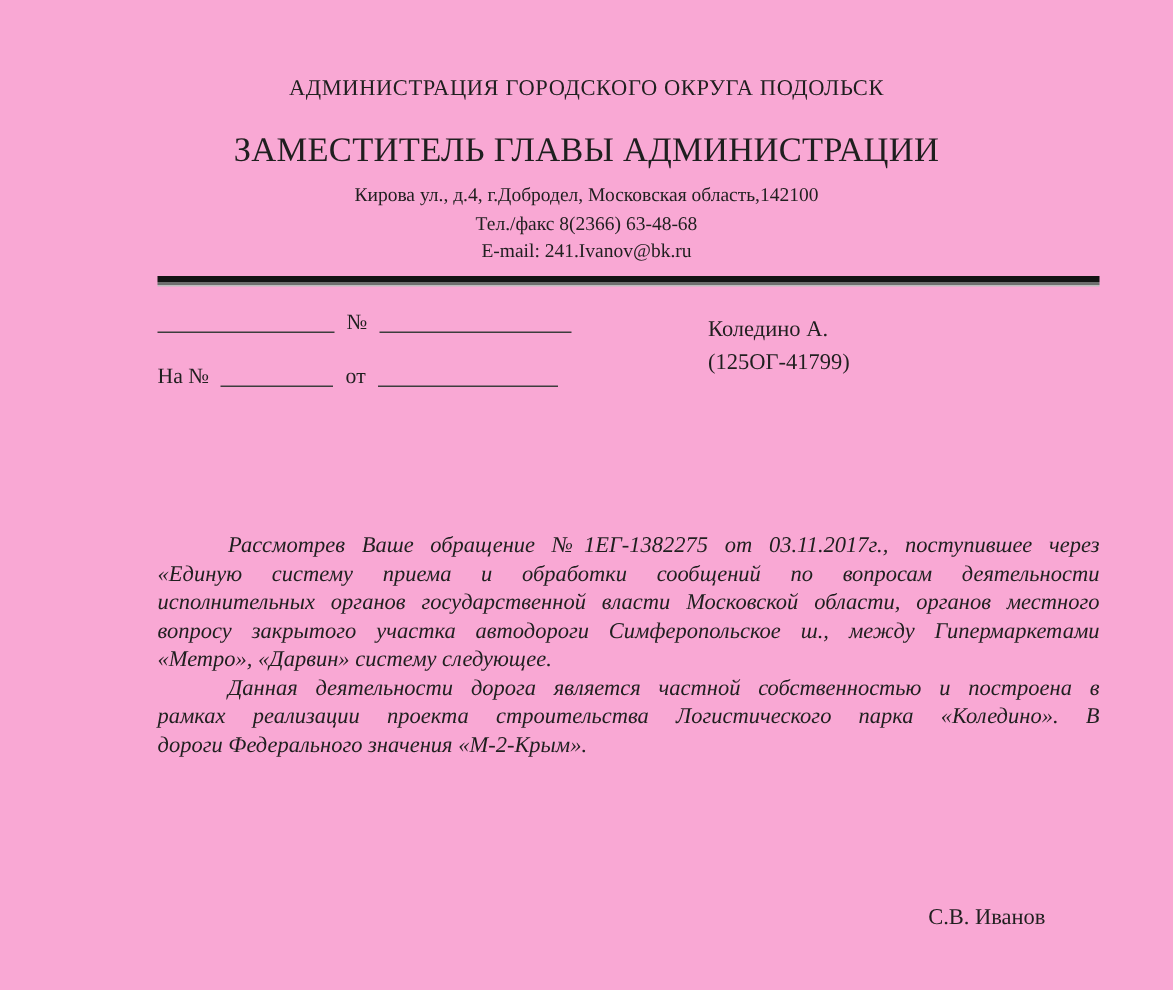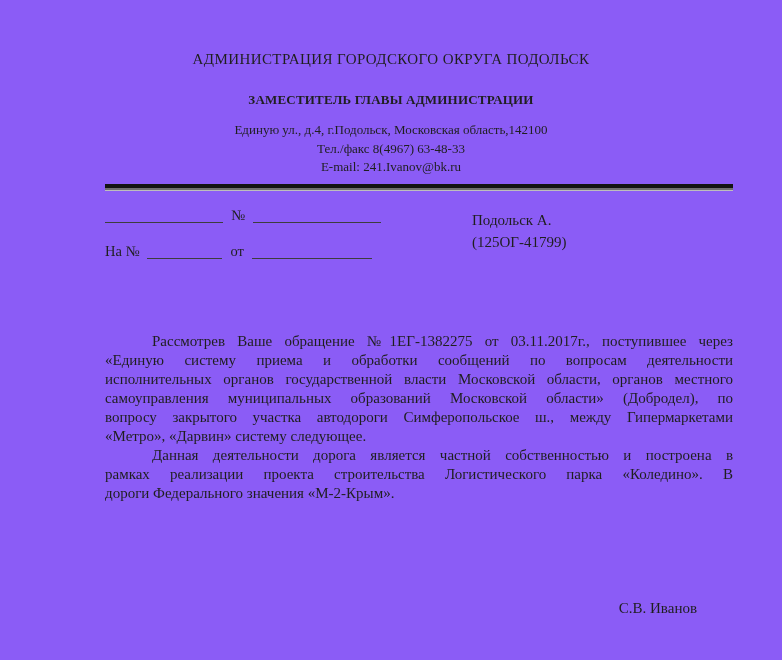--- a/index.html
+++ b/index.html
@@ -6,42 +6,42 @@
   body {
     width: 782px; height: 660px;
     background: #ffffff;
     font-family: "Liberation Serif", "DejaVu Serif", serif;
     color: #1f1f1f;
     overflow: hidden;
   }
   .page {
     position: relative;
     width: 782px; height: 660px;
-    background: #8b5cf6;
+    background: #f9a8d4;
   }
   .content {
     position: absolute;
     left: 105px; top: 0;
     width: 628px;
   }
   
   .letterhead {
     width: 572px;           
     text-align: center;
     padding-top: 50px;
   }
   .org-name {
     font-size: 15px;
     letter-spacing: 0.4px;
     line-height: 18px;
   }
   .dept {
     margin-top: 19px;
-    font-weight: bold;
-    font-size: 13px;
+    font-weight: normal;
+    font-size: 23px;
     line-height: 26px;
     letter-spacing: 0.2px;
   }
   .contact {
     margin-top: 8px;
     font-size: 13px;
     line-height: 18.5px;
   }
   
   .divider {
@@ -70,21 +70,21 @@
   .w75  { width: 75px; }
   .w120 { width: 120px; }
   .ref-gap-sm { display: inline-block; width: 8px; }
   .recipient {
     position: absolute;
     left: 367px; top: 6px;
     font-size: 15px;
     line-height: 22px;
   }
   
-  .body-block { margin-top: 69px; width: 628px; font-size: 15px; }
+  .body-block { margin-top: 92px; width: 628px; font-size: 15px; font-style: italic; }
   .line {
     line-height: 19px;
     text-align: justify;
     text-align-last: justify;
   }
   .line.last { text-align-last: left; }
   .line.indent { text-indent: 47px; }
   
   .signature {
     margin-top: 96px;
@@ -101,47 +101,46 @@
 
 <div class="page">
   <div class="content">
 
     <div class="letterhead">
       <div class="org-name">АДМИНИСТРАЦИЯ ГОРОДСКОГО ОКРУГА ПОДОЛЬСК</div>
       <div class="dept">
         <div>ЗАМЕСТИТЕЛЬ ГЛАВЫ АДМИНИСТРАЦИИ</div>
       </div>
       <div class="contact">
-        <div>Единую ул., д.4, г.Подольск, Московская область,142100</div>
-        <div>Тел./факс 8(4967) 63-48-33</div>
+        <div>Кирова ул., д.4, г.Добродел, Московская область,142100</div>
+        <div>Тел./факс 8(2366) 63-48-68</div>
         <div>E-mail: 241.Ivanov@bk.ru</div>
       </div>
     </div>
 
     <div class="divider"></div>
 
     <div class="ref-row">
       <div class="ref-line">
         <span class="blank w118"></span><span class="ref-gap-sm"></span><span>№</span><span class="ref-gap-sm"></span><span class="blank w128"></span>
       </div>
       <div class="ref-line">
         <span>На №</span><span class="ref-gap-sm"></span><span class="blank w75"></span><span class="ref-gap-sm"></span><span>от</span><span class="ref-gap-sm"></span><span class="blank w120"></span>
       </div>
       <div class="recipient">
-        <div>Подольск А.</div>
+        <div>Коледино А.</div>
         <div>(125ОГ-41799)</div>
       </div>
     </div>
 
     <div class="body-block">
       <div class="para">
         <div class="line indent">Рассмотрев Ваше обращение №1ЕГ-1382275 от 03.11.2017г., поступившее через</div>
         <div class="line">«Единую систему приема и обработки сообщений по вопросам деятельности</div>
         <div class="line">исполнительных органов государственной власти Московской области, органов местного</div>
-        <div class="line">самоуправления муниципальных образований Московской области» (Добродел), по</div>
         <div class="line">вопросу закрытого участка автодороги Симферопольское ш., между Гипермаркетами</div>
         <div class="line last">«Метро», «Дарвин» систему следующее.</div>
       </div>
       <div class="para">
         <div class="line indent">Данная деятельности дорога является частной собственностью и построена в</div>
         <div class="line">рамках реализации проекта строительства Логистического парка «Коледино». В</div>
         <div class="line last">дороги Федерального значения «М-2-Крым».</div>
       </div>
     </div>
 

